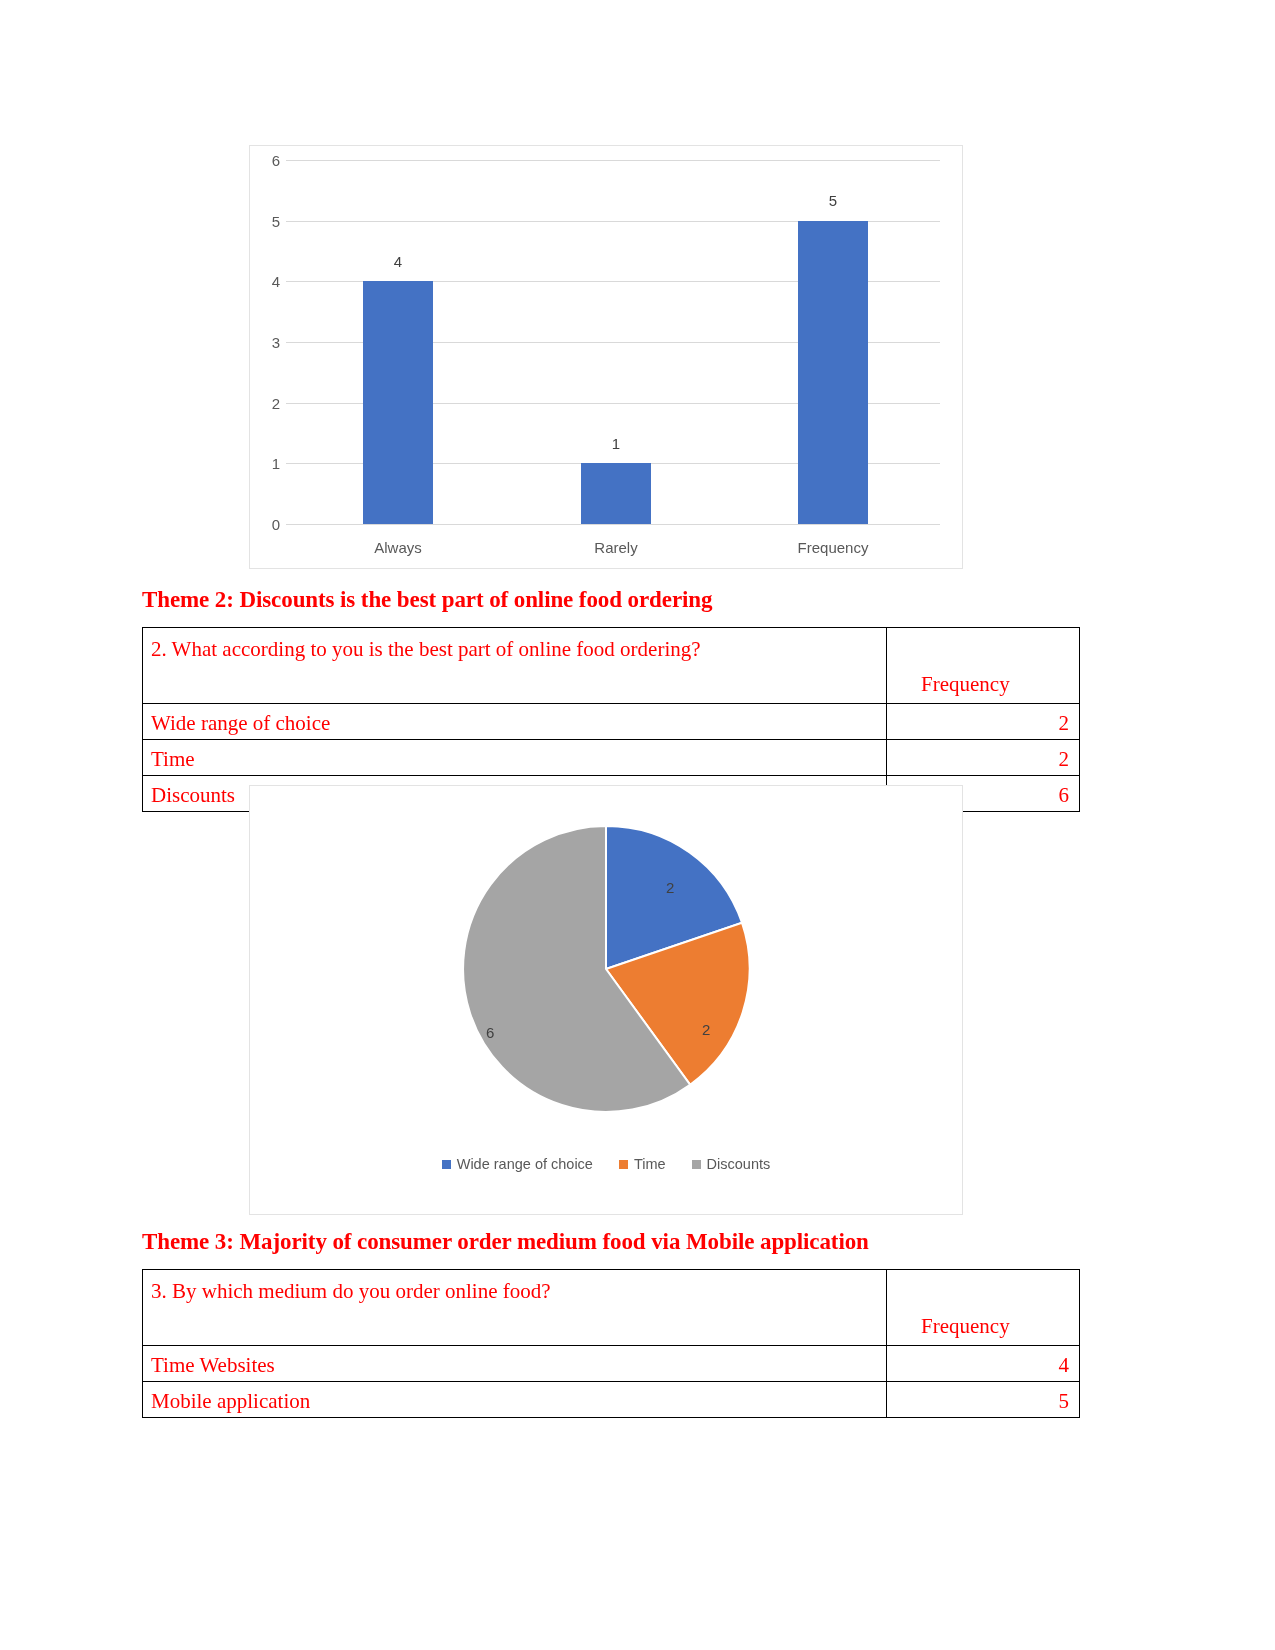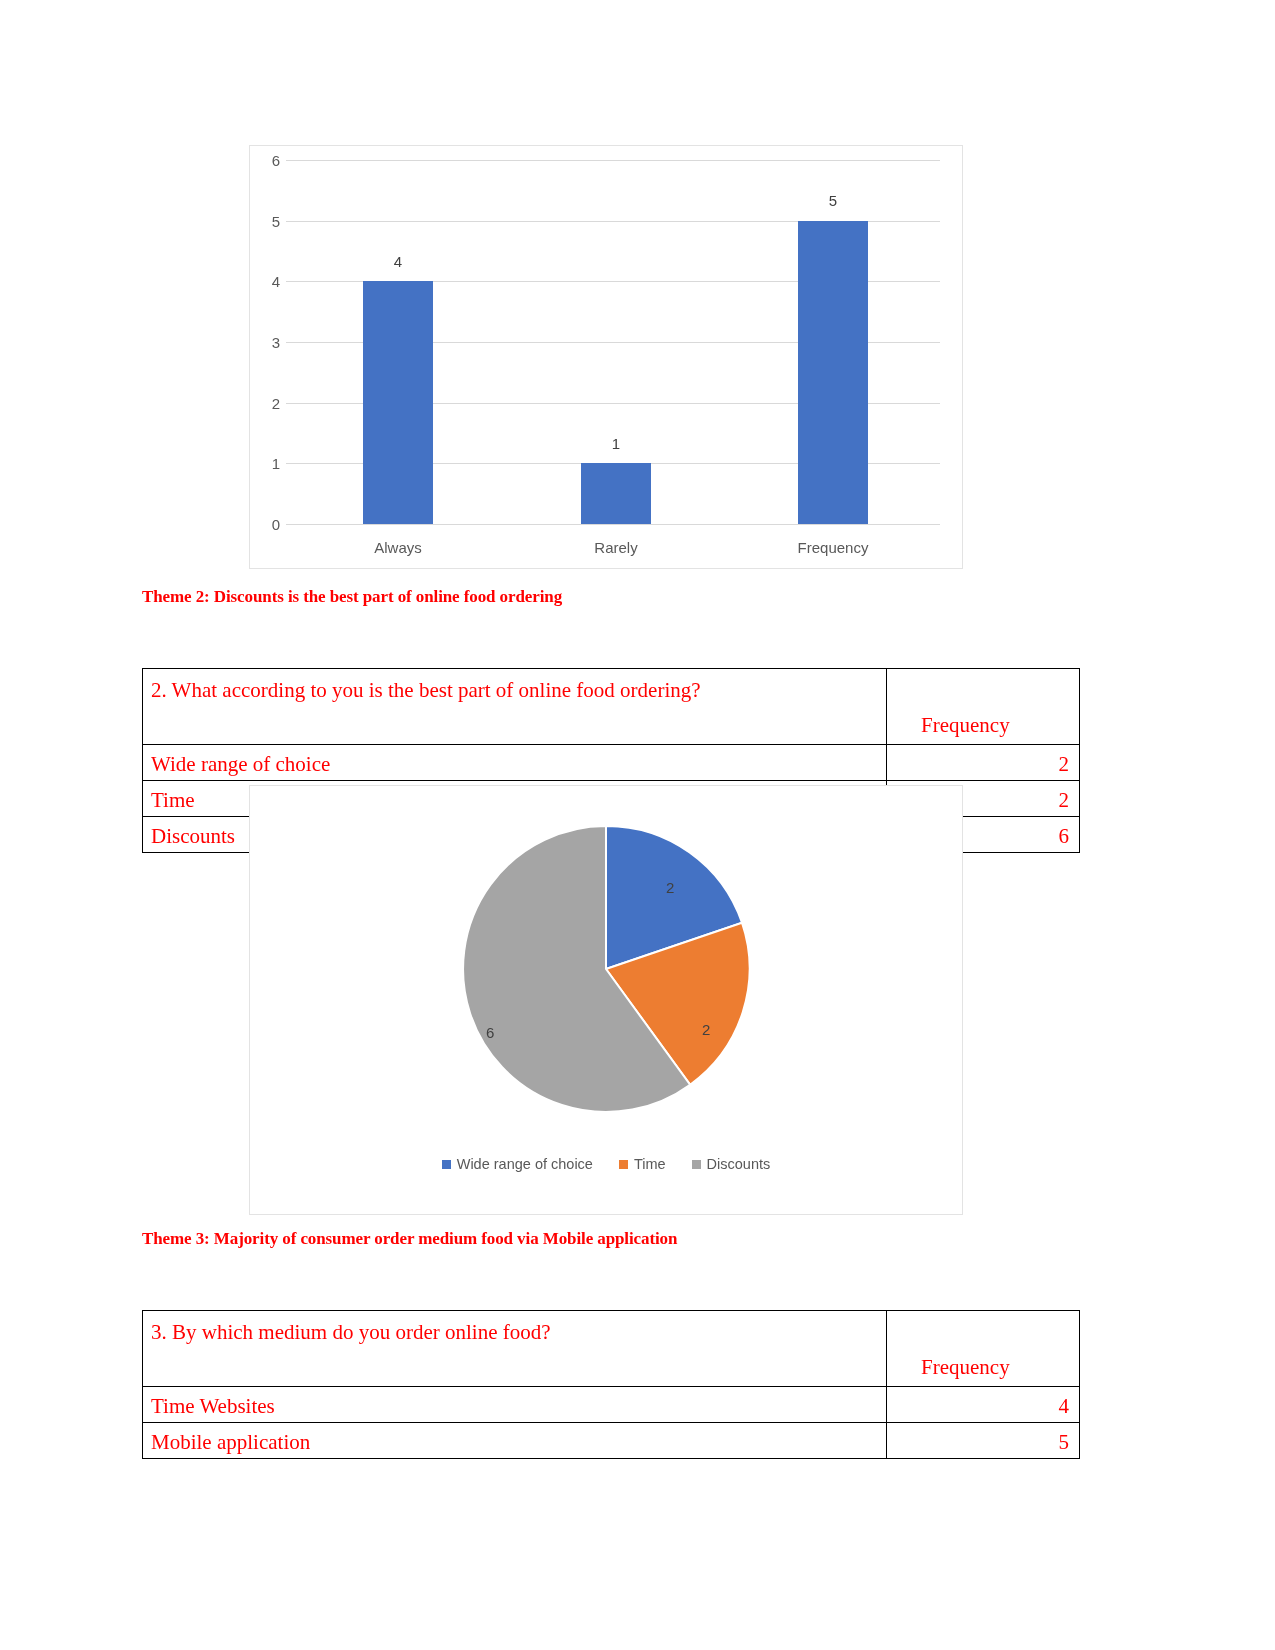--- a/index.html
+++ b/index.html
@@ -74,36 +74,35 @@
     font-size: 15px;
     color: #595959;
   }
 
   
   .theme-heading {
     position: absolute;
     left: 142px;
     font-family: "Liberation Serif", serif;
     font-weight: bold;
-    font-size: 17px;
+    font-size: 23px;
     color: #ff0000;
     white-space: nowrap;
     letter-spacing: -0.1px;
   }
 
   
   .qtable {
     position: absolute;
     left: 142px;
     width: 938px;
     border-collapse: collapse;
     table-layout: fixed;
     font-family: "Liberation Serif", serif;
     color: #ff0000;
-    margin-top: 41px;
   }
   .qtable td {
     border: 1px solid #000000;
     padding: 2px 8px 4px 8px;
     font-size: 21px;
     color: #ff0000;
     vertical-align: bottom;
   }
   .qtable td.qhead-left {
     height: 62px;

